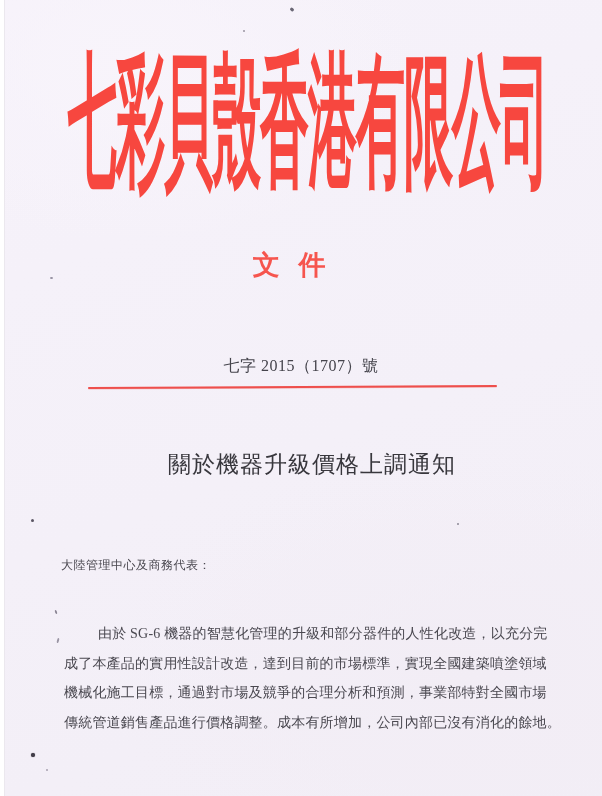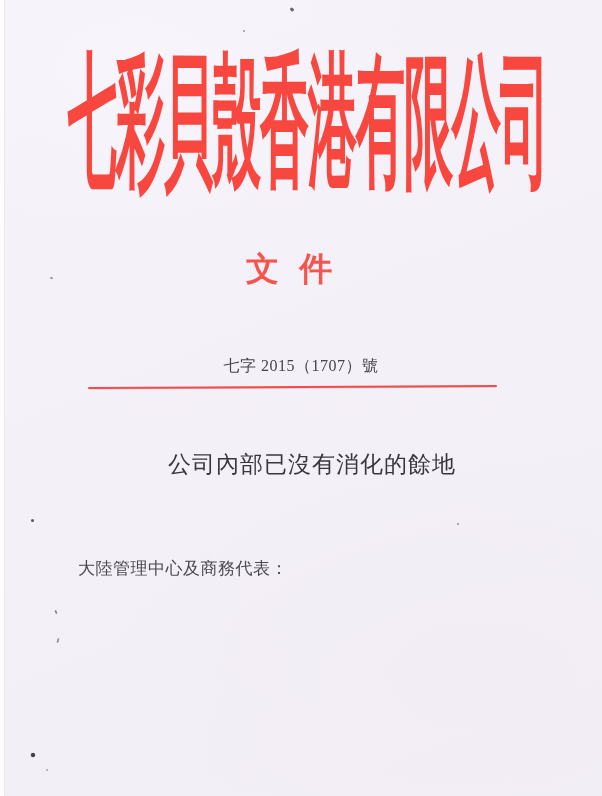--- a/index.html
+++ b/index.html
@@ -41,21 +41,21 @@
     font-size:49px;font-weight:bold;
     letter-spacing:-1px;
     color:var(--brand-red);
     transform:scaleY(2.95);
     transform-origin:top center;
     white-space:nowrap;
   }
   .doc-label{
     position:absolute;left:0;right:18px;top:247px;
     text-align:center;
-    font-size:33px;font-weight:bold;
+    font-size:27px;font-weight:bold;
     letter-spacing:6px;
     color:#f6554e;
   }
   .ref-number{
     position:absolute;left:0;right:0;top:356px;
     text-align:center;
     font-size:16px;
     letter-spacing:.5px;
     color:var(--ref-ink);
   }
@@ -70,22 +70,22 @@
   .subject{
     position:absolute;left:0;right:0;top:449px;
     padding-left:22px;
     text-align:center;
     font-size:23px;font-weight:500;
     letter-spacing:1px;
     color:var(--heading-ink);
     white-space:nowrap;
   }
   .salutation{
-    position:absolute;left:78px;top:557px;
-    font-size:17px;
+    position:absolute;left:61px;top:557px;
+    font-size:12px;
     letter-spacing:.5px;
     color:var(--body-ink);
   }
   .body-text{
     position:absolute;left:64px;top:619px;width:500px;
     color:var(--body-ink);
   }
   .body-line{
     font-size:14px;
     height:29.7px;line-height:29.7px;
@@ -112,24 +112,30 @@
   <div class="scan-edge"></div>
 
   <div class="company">七彩貝殼香港有限公司</div>
 
   <div class="doc-label">文 件</div>
 
   <div class="ref-number">七字 2015（1707）號</div>
 
   <div class="red-rule"></div>
 
-  <div class="subject">公司內部已沒有消化的餘地</div>
+  <div class="subject">關於機器升級價格上調通知</div>
 
   <div class="salutation">大陸管理中心及商務代表：</div>
 
+  <div class="body-text">
+    <div class="body-line indent">由於 SG-6 機器的智慧化管理的升級和部分器件的人性化改造，以充分完</div>
+    <div class="body-line">成了本產品的實用性設計改造，達到目前的市場標準，實現全國建築噴塗領域</div>
+    <div class="body-line">機械化施工目標，通過對市場及競爭的合理分析和預測，事業部特對全國市場</div>
+    <div class="body-line">傳統管道銷售產品進行價格調整。成本有所增加，公司內部已沒有消化的餘地。</div>
+  </div>
 
   <span class="speck s1"></span>
   <span class="speck s2"></span>
   <span class="speck s3"></span>
   <span class="speck s4"></span>
   <span class="speck s5"></span>
   <span class="speck s6"></span>
   <span class="speck s7"></span>
   <span class="speck s8"></span>
   <span class="speck s9"></span>

